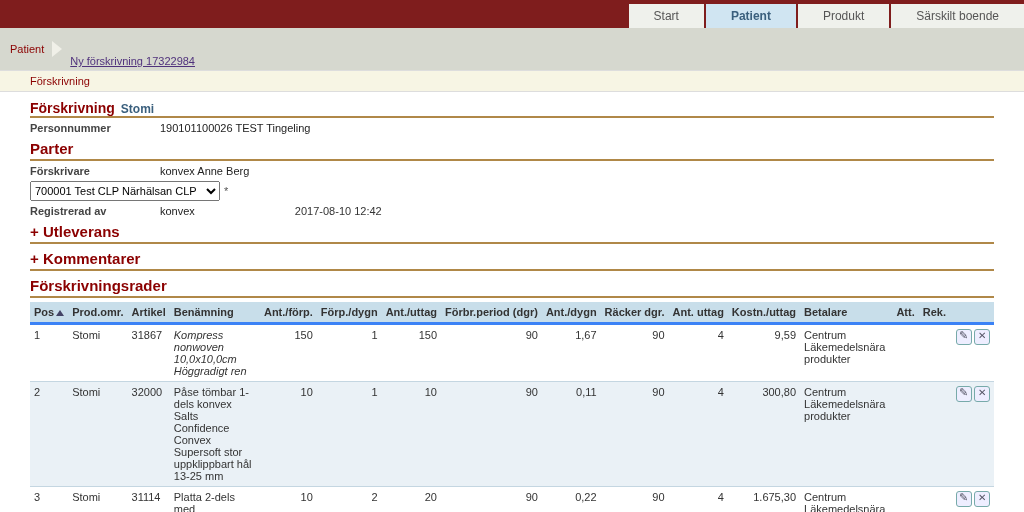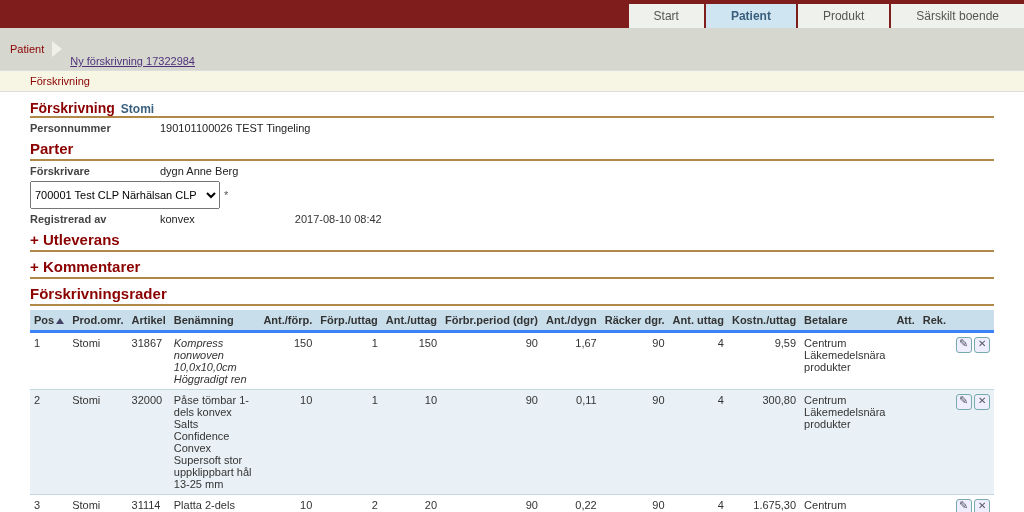--- a/index.html
+++ b/index.html
@@ -55,21 +55,21 @@
     border-bottom:1px solid #ddd;
   }
   .content { padding: 4px 30px 10px 30px; }
   .h1line { display:flex; align-items:baseline; gap:6px; border-bottom: 2px solid #b08848; margin-top:4px; }
   .h1 { color:#8b0000; font-size:14px; font-weight:bold; }
   .h1sub { color:#3a5f7d; font-size:12px; font-weight:bold; }
   .row { display:flex; align-items:center; margin:4px 0; font-size:11px; }
   .row .lab { width:130px; font-weight:bold; color:#444; }
   .row .val { color:#222; }
   .sect { color:#8b0000; font-size:15px; font-weight:bold; border-bottom: 2px solid #b08848; margin-top:6px; padding-bottom:2px; }
-  select.unit { font-size:11px; width:190px; height:28px; }
+  select.unit { font-size:11px; width:190px; height:20px; }
   .star { color:#555; margin-left:4px; }
   .regdt { margin-left:100px; color:#333; }
   table.pres {
     width:100%; border-collapse: collapse; margin-top:4px;
     font-size:11px;
   }
   table.pres thead th {
     background:#c8deea; text-align:left; padding:4px 4px;
     font-weight:bold; color:#333; border-bottom:3px solid #3b82f6;
     white-space:nowrap;
@@ -112,49 +112,49 @@
 
   <div class="row">
     <span class="lab">Personnummer</span>
     <span class="val">190101100026 TEST Tingeling</span>
   </div>
 
   <div class="sect">Parter</div>
 
   <div class="row">
     <span class="lab">Förskrivare</span>
-    <span class="val">dygn Anne Berg</span>
+    <span class="val">konvex Anne Berg</span>
   </div>
 
   <div class="row">
     <select class="unit">
       <option>700001 Test CLP Närhälsan CLP</option>
     </select>
     <span class="star">*</span>
   </div>
 
   <div class="row">
     <span class="lab">Registrerad av</span>
     <span class="val">konvex</span>
-    <span class="regdt">2017-08-10 08:42</span>
+    <span class="regdt">2017-08-10 12:42</span>
   </div>
 
   <div class="sect">+ Utleverans</div>
   <div class="sect">+ Kommentarer</div>
   <div class="sect">Förskrivningsrader</div>
 
   <table class="pres">
     <thead>
       <tr>
         <th><span>Pos</span><span class="tri"></span></th>
         <th>Prod.omr.</th>
         <th>Artikel</th>
         <th>Benämning</th>
         <th class="r">Ant./förp.</th>
-        <th class="r">Förp./uttag</th>
+        <th class="r">Förp./dygn</th>
         <th class="r">Ant./uttag</th>
         <th class="r">Förbr.period (dgr)</th>
         <th class="r">Ant./dygn</th>
         <th class="r">Räcker dgr.</th>
         <th class="r">Ant. uttag</th>
         <th class="r">Kostn./uttag</th>
         <th>Betalare</th>
         <th>Att.</th>
         <th>Rek.</th>
         <th></th>

